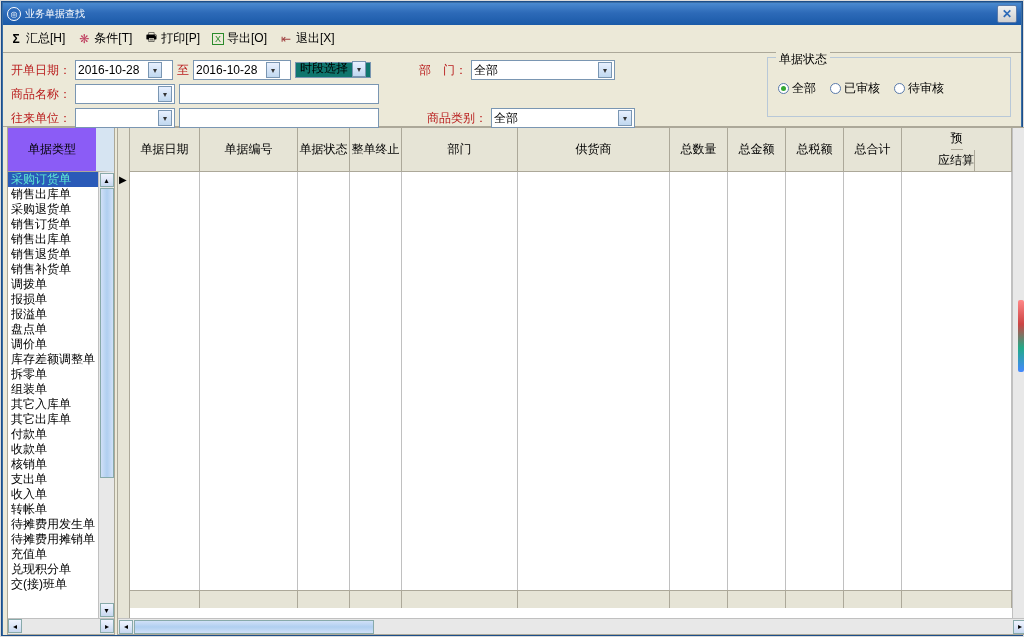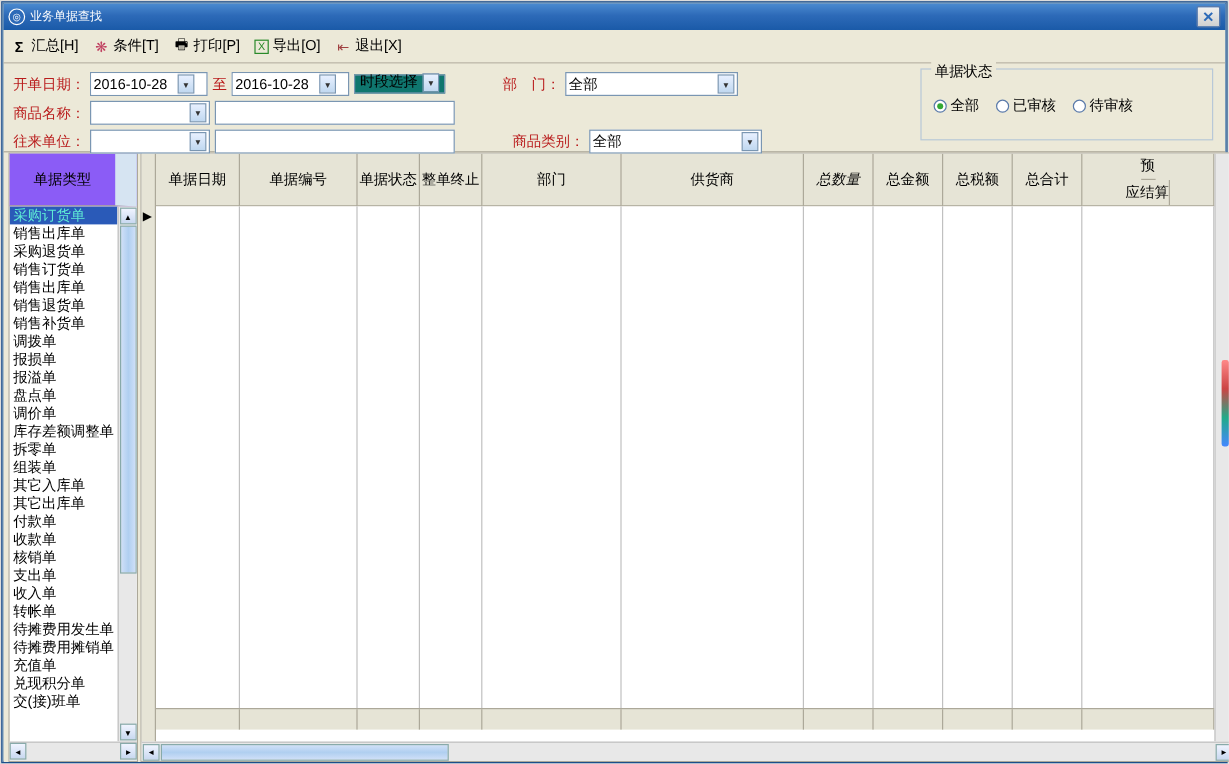--- a/index.html
+++ b/index.html
@@ -225,21 +225,21 @@
             <span class="rowmark">▶</span>
           </div>
         <div class="gtable">
           <div class="ghead" id="ghead">
               <div class="gh h1" style="width: 70px;">单据日期</div>
               <div class="gh h1" style="width: 98px;">单据编号</div>
               <div class="gh h1" style="width: 52px;">单据状态</div>
               <div class="gh h1" style="width: 52px;">整单终止</div>
               <div class="gh h1" style="width: 116px;">部门</div>
               <div class="gh h1" style="width: 152px;">供货商</div>
-              <div class="gh h1" style="width: 58px; font-style: italic;">总数量</div>
+              <div class="gh h1" style="width: 58px;">总数量</div>
               <div class="gh h1" style="width: 58px;">总金额</div>
               <div class="gh h1" style="width: 58px;">总税额</div>
               <div class="gh h1" style="width: 58px;">总合计</div>
               <div class="gh ghgroup" style="width: 110px;">
                 <div class="top">预</div>
                 <div class="bot">
                   <div class="sub">应结算</div>
                 </div>
               </div>
             </div>

